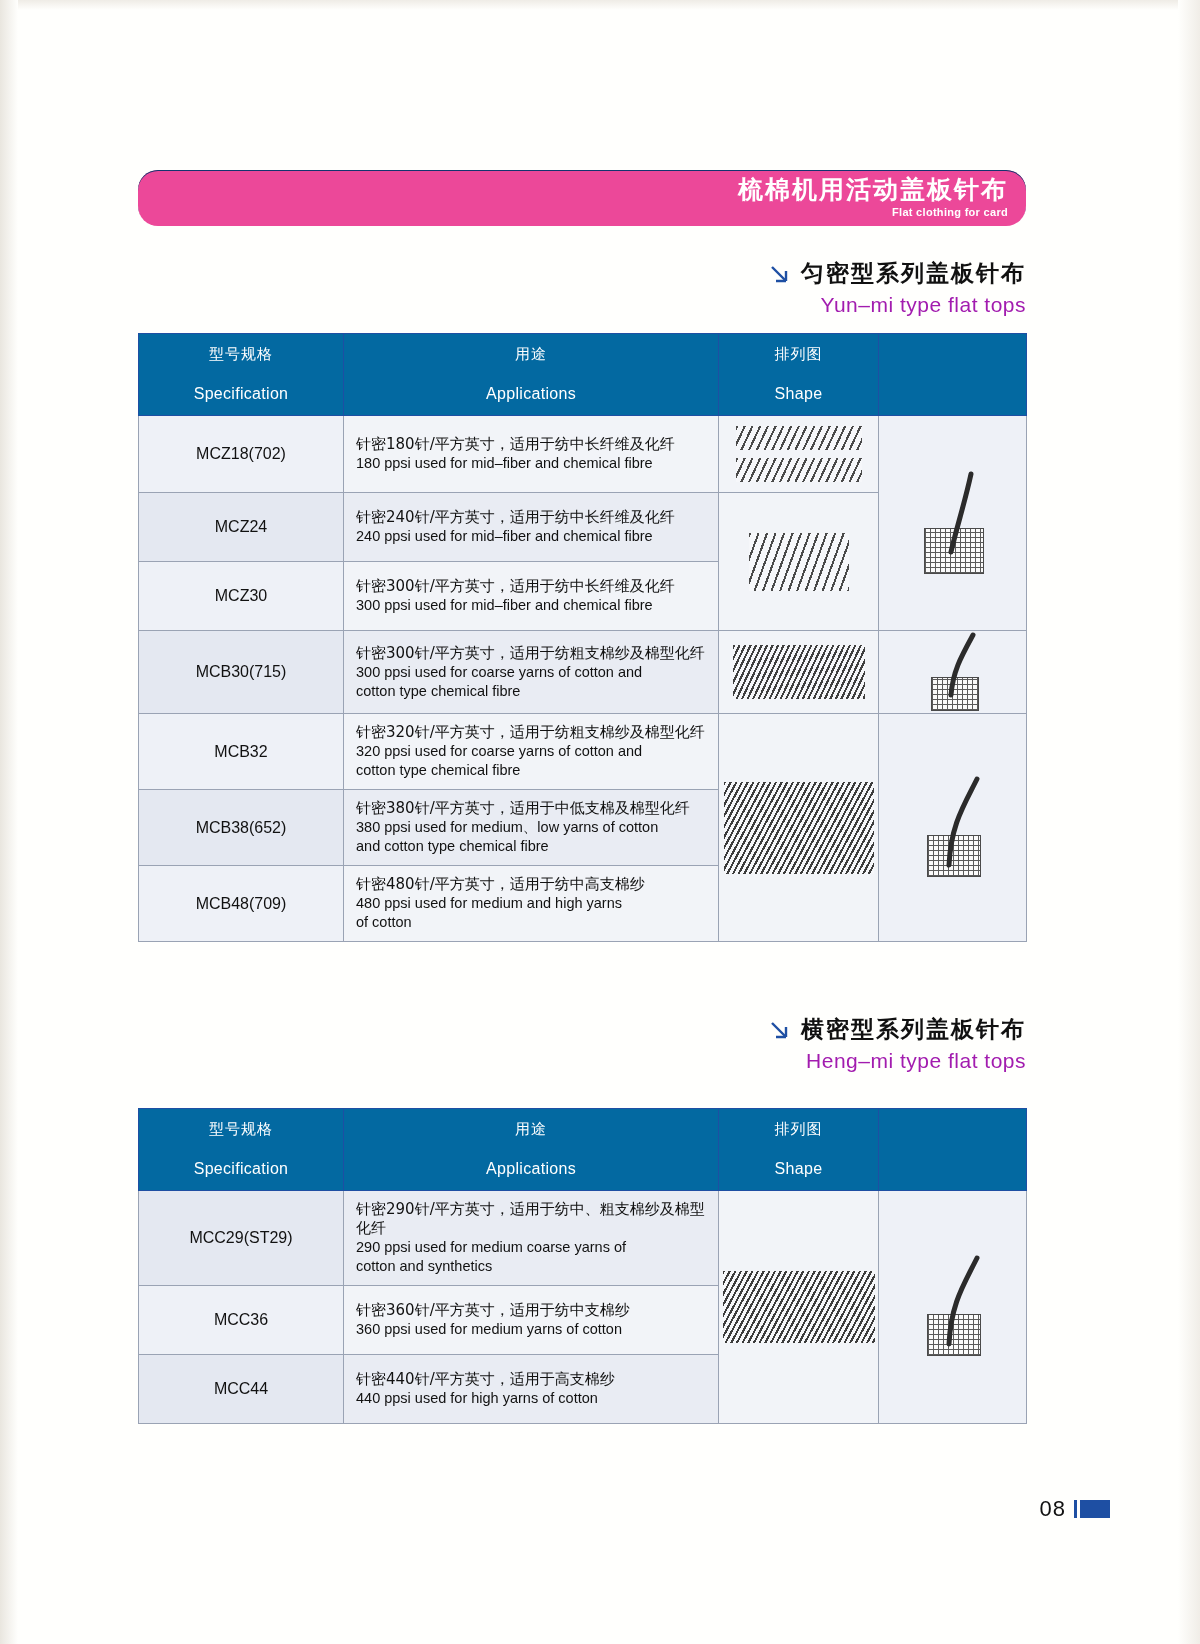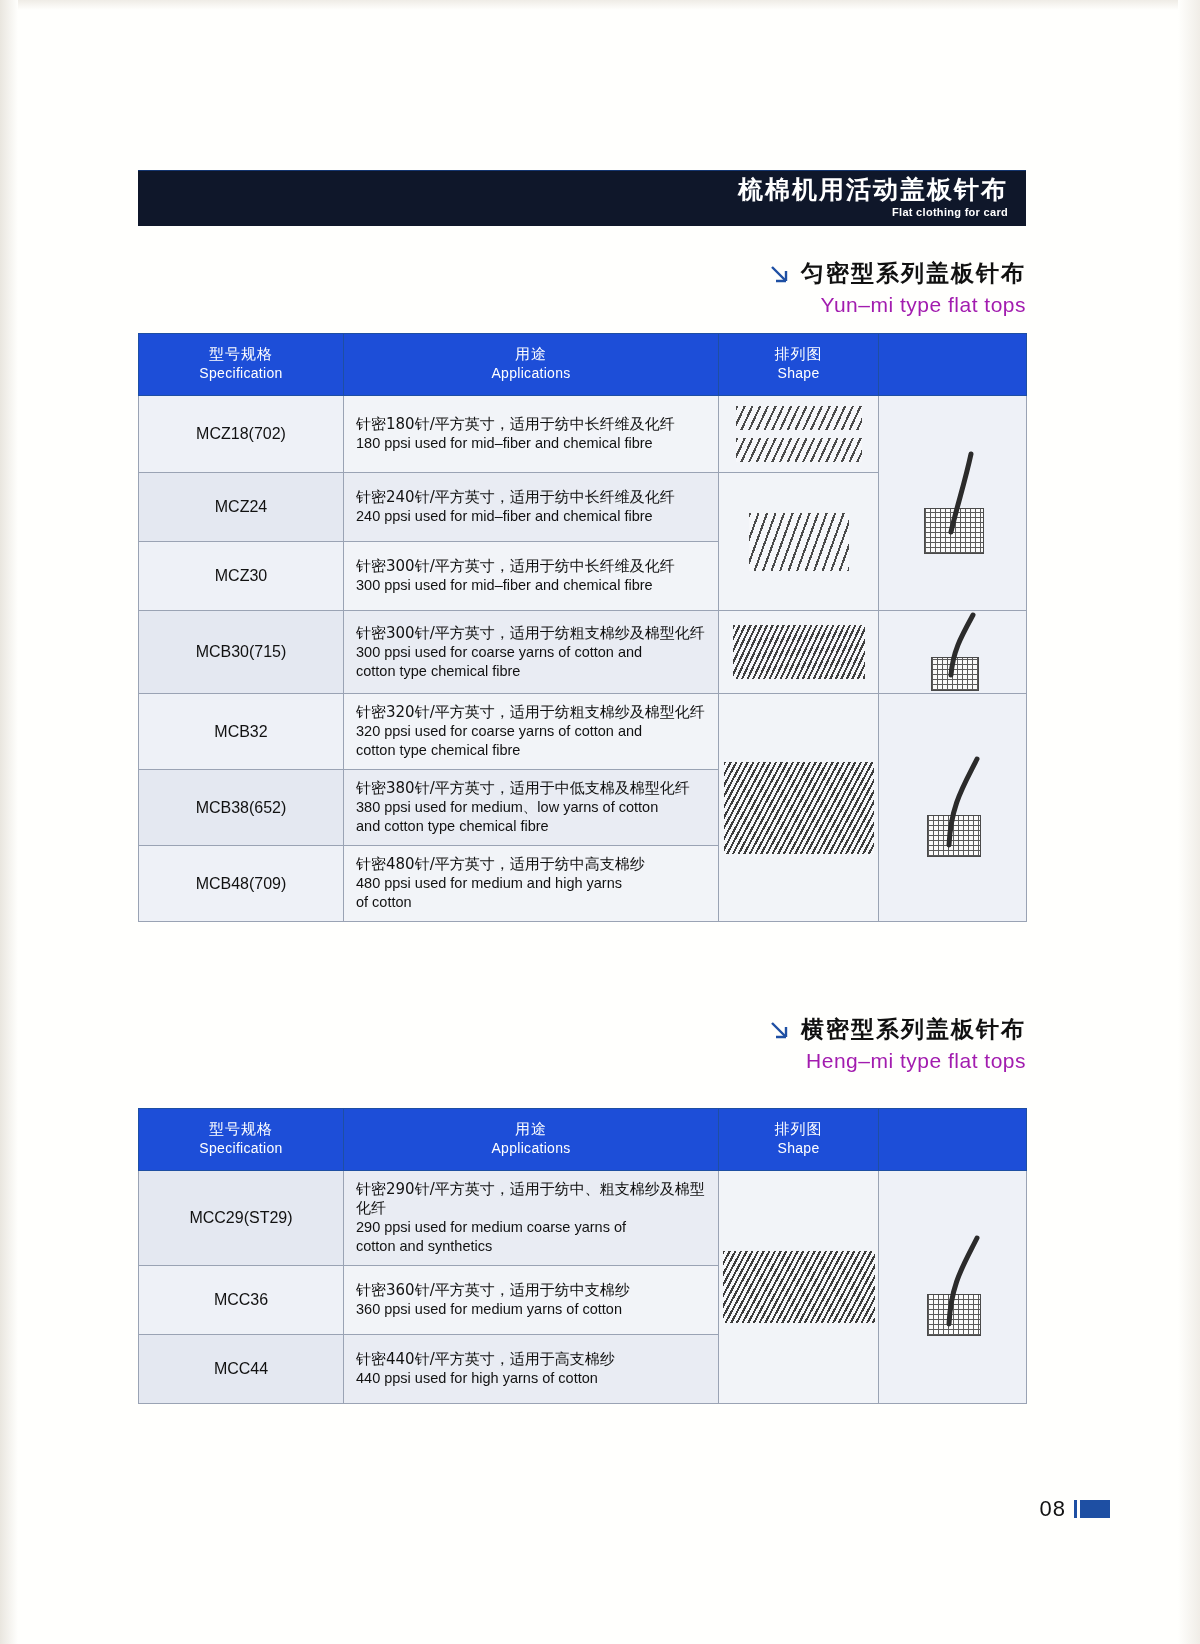--- a/index.html
+++ b/index.html
@@ -17,22 +17,23 @@
     background:#fffffd;
   }
   
   .edge-left{position:absolute;left:0;top:0;width:18px;height:1644px;background:linear-gradient(to right,#e9e6df,#fffffd);}
   .edge-top{position:absolute;left:0;top:0;width:1200px;height:10px;background:linear-gradient(to bottom,#efece6,#fffffd);}
   .edge-right{position:absolute;right:0;top:0;width:22px;height:1644px;background:linear-gradient(to left,#f0ede7,#fffffd);}
 
   
   .banner{
     position:absolute;left:138px;top:170px;width:888px;height:56px;
-    background:#0f172a;
+    background:#ec4899;
     box-shadow:0 1px 0 #14356f inset;
+    border-radius:20px;
   }
   .banner-inner{
     position:absolute;right:18px;top:6px;text-align:right;color:#fff;
   }
   .banner-cn{
     font-size:25px;font-weight:bold;letter-spacing:2px;line-height:28px;
     font-family:"DejaVu Sans","Liberation Sans",sans-serif;
   }
   .banner-en{
     font-size:11px;font-weight:bold;letter-spacing:.3px;line-height:14px;margin-top:1px;
@@ -54,27 +55,27 @@
     display:inline-block;vertical-align:middle;margin-right:10px;
     width:22px;height:22px;position:relative;top:-3px;
   }
 
   
   .tbl{
     position:absolute;left:138px;border-collapse:collapse;width:888px;
     table-layout:fixed;
   }
   .tbl th{
-    background:#1d4ed8;color:#fff;font-weight:normal;
+    background:#0369a1;color:#fff;font-weight:normal;
     border:1px solid #1e4fa3;
     padding:10px 4px 12px 4px;
     vertical-align:middle;
   }
   .th-cn{font-size:15px;font-family:"DejaVu Sans","Liberation Sans",sans-serif;line-height:20px;letter-spacing:1px;}
-  .th-en{font-size:14px;line-height:19px;letter-spacing:.3px;}
+  .th-en{font-size:16px;line-height:19px;letter-spacing:.3px;margin-top:20px;}
   .tbl td{
     border:1px solid #9aa3b4;
     vertical-align:middle;
   }
   .c-spec{
     width:205px;text-align:center;font-size:16px;color:#111;
     background:#eef1f7;
     padding:25px 4px;
   }
   .c-spec.alt{background:#e4e8f1;}

